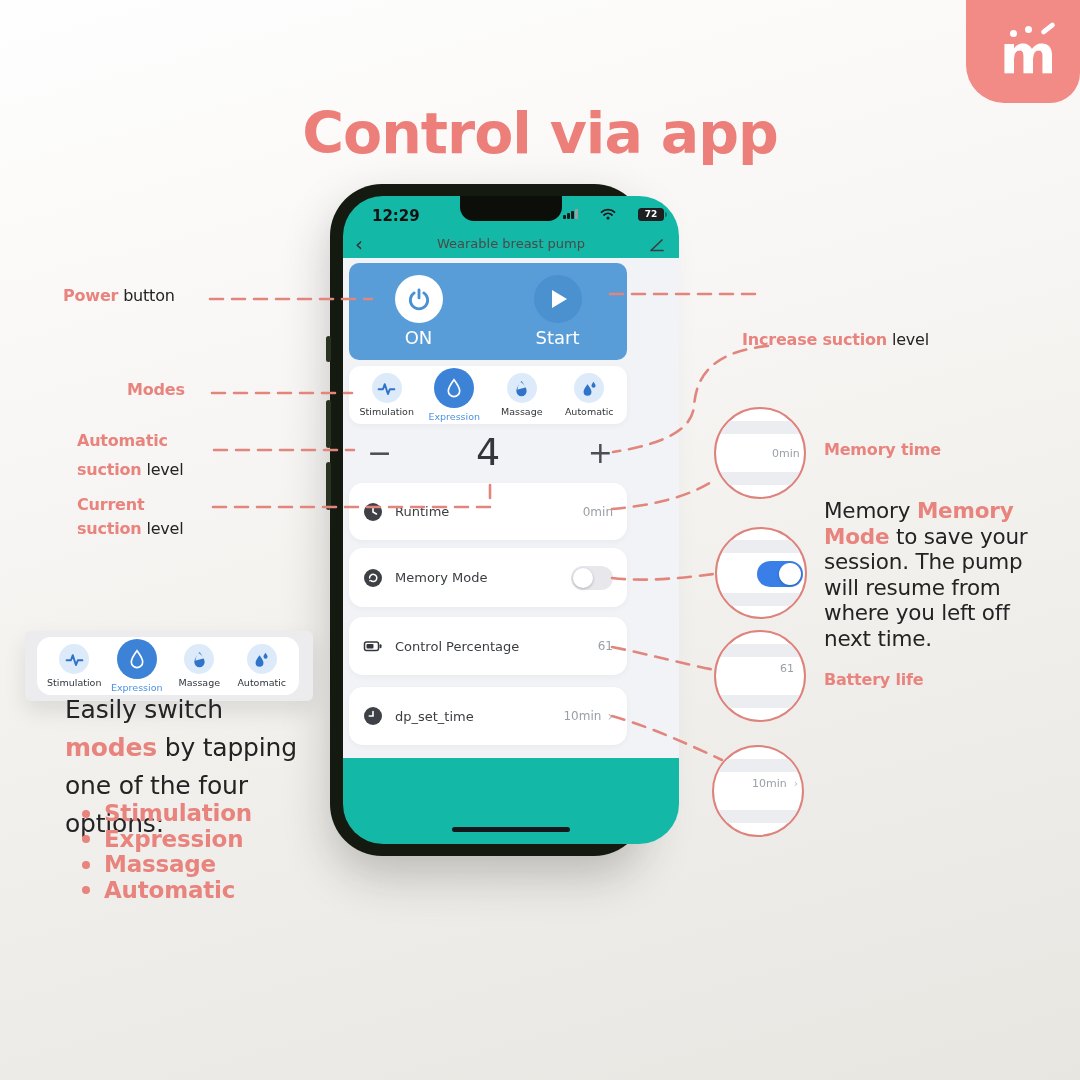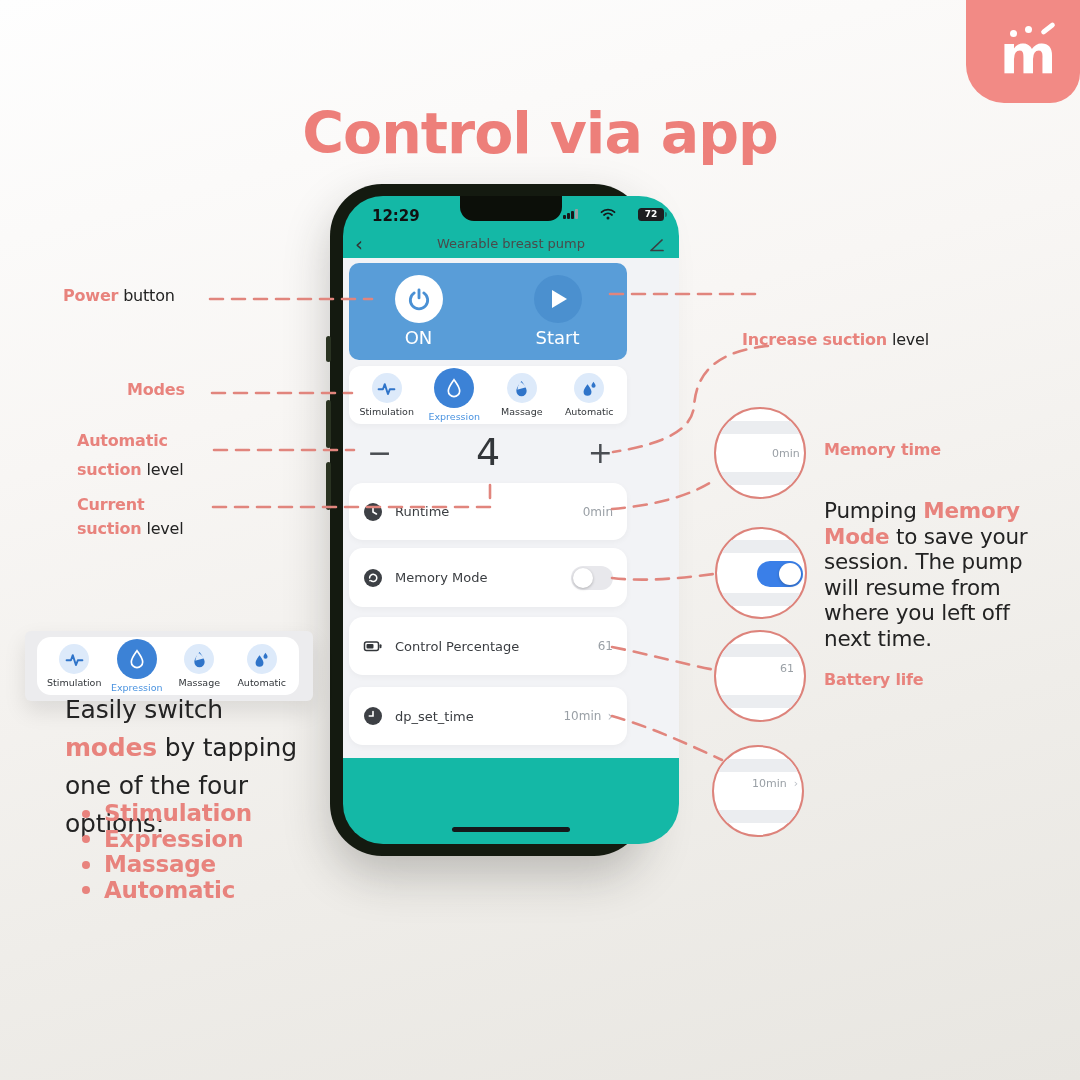--- a/index.html
+++ b/index.html
@@ -341,21 +341,21 @@
     <span class="cc-band" style="top:12px;"></span>
     <span class="cc-band" style="bottom:12px;"></span>
     <span class="cc-value" style="left:38px; top:30px;">
       <span>10min</span>&nbsp;&nbsp;<span style="color:#b9bec4;">›</span>
     </span>
   </div>
 
   <div class="ann accent" style="left:824px; top:440px;">Memory time</div>
 
   <div class="para" style="left:824px; top:498px; width:218px;">
-    <span>Pumping </span><span class="accent">Memory Mode</span><span> to save your session. The pump will resume from where you left off next time.</span>
+    <span>Memory </span><span class="accent">Memory Mode</span><span> to save your session. The pump will resume from where you left off next time.</span>
   </div>
 
   <div class="ann accent" style="left:824px; top:670px;">Battery life</div>
 
 
   <div class="strip-outer">
     <div class="strip-card">
       <div class="mode-item">
         <span class="mode-circle">
           <svg width="19" height="19" viewBox="0 0 24 24">

